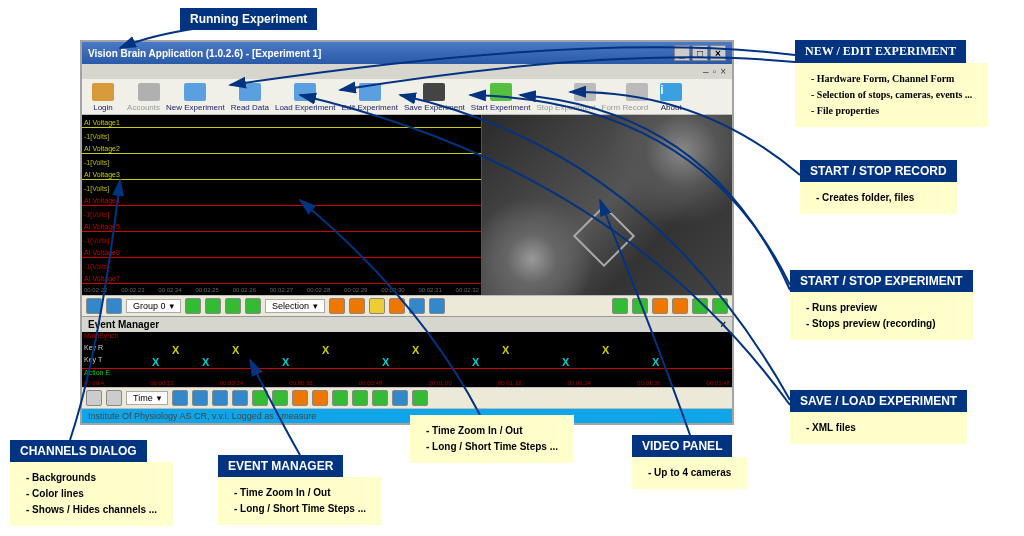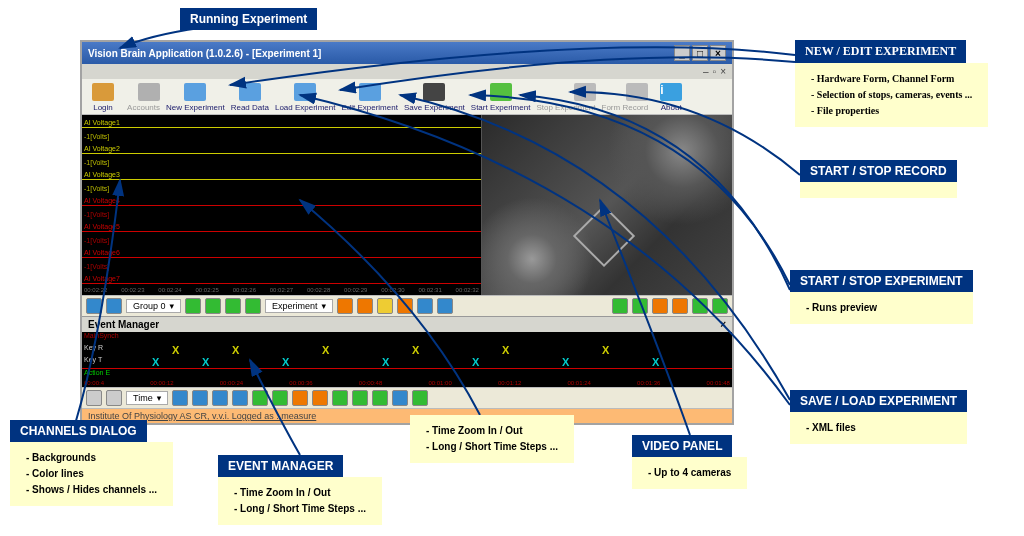--- a/index.html
+++ b/index.html
@@ -136,23 +136,22 @@
     background:#d6d6cf; padding:2px 6px; font-weight:bold; font-size:10px;
     display:flex; justify-content:space-between; border-top:1px solid #999;
   }
   .event-panel{
     background:#000; height:55px; position:relative; font-size:8px; color:#888;
     overflow:hidden;
   }
   .event-row{ position:absolute; left:0; right:0; height:12px; }
   .ev-x{ position:absolute; font-size:11px; font-weight:bold; }
   .statusbar{
-    background:#fdba74; padding:2px 6px; font-size:9px; color:#444;
+    background:#0ea5e9; padding:2px 6px; font-size:9px; color:#444;
     border-top:1px solid #bbb;
-    text-decoration:underline;
   }
   
   svg.arrows {
     position:absolute; left:0; top:0; width:1024px; height:536px;
     z-index:10; pointer-events:none;
   }
 </style>
 </head>
 <body>
 
@@ -265,21 +264,21 @@
   </div>
 
   <div class="controls-row">
     <span class="mini-btn mb-b"></span>
     <span class="mini-btn mb-b"></span>
     <span class="field"><span>Group 0</span> ▾</span>
     <span class="mini-btn mb-g"></span>
     <span class="mini-btn mb-g"></span>
     <span class="mini-btn mb-g"></span>
     <span class="mini-btn mb-g"></span>
-    <span class="field"><span>Experiment</span> ▾</span>
+    <span class="field"><span>Selection</span> ▾</span>
     <span class="mini-btn mb-o"></span>
     <span class="mini-btn mb-o"></span>
     <span class="mini-btn mb-y"></span>
     <span class="mini-btn mb-o"></span>
     <span class="mini-btn mb-b"></span>
     <span class="mini-btn mb-b"></span>
     <span style="flex:1"></span>
     <span class="mini-btn mb-g"></span>
     <span class="mini-btn mb-g"></span>
     <span class="mini-btn mb-o"></span>
@@ -357,26 +356,28 @@
   <div class="callout-header">NEW / EDIT EXPERIMENT</div>
   <div class="callout-body">
     <div>- Hardware Form, Channel Form</div>
     <div>- Selection of stops, cameras, events ...</div>
     <div>- File properties</div>
   </div>
 </div>
 <div class="callout" style="left:800px; top:160px;">
   <div class="callout-header">START / STOP RECORD</div>
   <div class="callout-body">
+    <div>- Creates folder, files</div>
   </div>
 </div>
 <div class="callout" style="left:790px; top:270px;">
   <div class="callout-header">START / STOP EXPERIMENT</div>
   <div class="callout-body">
     <div>- Runs preview</div>
+    <div>- Stops preview (recording)</div>
   </div>
 </div>
 <div class="callout" style="left:790px; top:390px;">
   <div class="callout-header">SAVE / LOAD EXPERIMENT</div>
   <div class="callout-body">
     <div>- XML files</div>
   </div>
 </div>
 
 <div class="callout" style="left:632px; top:435px;">
@@ -391,21 +392,21 @@
     <div>- Long / Short Time Steps ...</div>
   </div>
 </div>
 <div class="callout" style="left:218px; top:455px;">
   <div class="callout-header">EVENT MANAGER</div>
   <div class="callout-body">
     <div>- Time Zoom In / Out</div>
     <div>- Long / Short Time Steps ...</div>
   </div>
 </div>
-<div class="callout" style="left:10px; top:420px;">
+<div class="callout" style="left:10px; top:440px;">
   <div class="callout-header">CHANNELS DIALOG</div>
   <div class="callout-body">
     <div>- Backgrounds</div>
     <div>- Color lines</div>
     <div>- Shows / Hides channels ...</div>
   </div>
 </div>
 
 <svg class="arrows">
   <defs>

